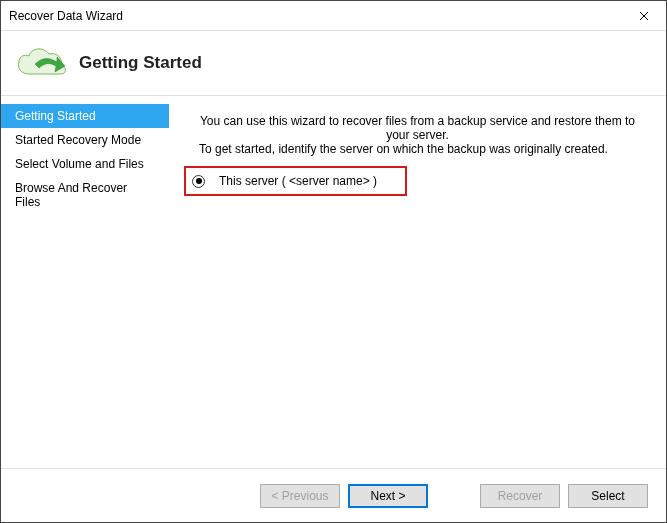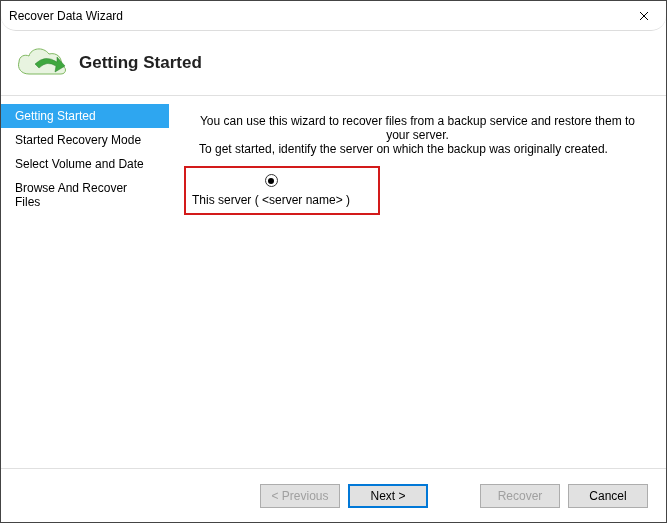--- a/index.html
+++ b/index.html
@@ -22,21 +22,20 @@
     flex-direction: column;
   }
   .titlebar {
     height: 30px;
     background: #fff;
     border-bottom: 1px solid #ddd;
     display: flex;
     align-items: center;
     padding: 0 0 0 8px;
     position: relative;
-    border-radius: 15px;
   }
   .titlebar-title {
     font-size: 12px;
     color: #000;
   }
   .titlebar-close {
     position: absolute;
     right: 0;
     top: 0;
     width: 45px;
@@ -97,24 +96,23 @@
     text-align: center;
   }
   .subhead {
     margin-bottom: 10px;
     color: #000;
     margin-left: 12px;
   }
   .radio-row {
     display: flex;
     align-items: center;
-    gap: 6px;
+    gap: 14px;
     padding: 4px 0 4px 2px;
     margin-bottom: 6px;
-    flex-direction: column;
   }
   .radio {
     width: 13px;
     height: 13px;
     border: 1px solid #333;
     border-radius: 50%;
     display: flex;
     align-items: center;
     justify-content: center;
     background: #fff;
@@ -188,21 +186,21 @@
   <div class="body">
 
     <div class="sidebar">
       <div class="sidebar-item active">
         <span>Getting Started</span>
       </div>
       <div class="sidebar-item">
         <span>Started Recovery Mode</span>
       </div>
       <div class="sidebar-item">
-        <span>Select Volume and Date</span>
+        <span>Select Volume and Files</span>
       </div>
       <div class="sidebar-item">
         <span>Browse And Recover Files</span>
       </div>
     </div>
 
     <div class="main">
       <div class="intro">You can use this wizard to recover files from a backup service and restore them to your server.</div>
       <div class="subhead">To get started, identify the server on which the backup was originally created.</div>
 
@@ -214,16 +212,16 @@
       </div>
 
     </div>
 
   </div>
 
   <div class="footer">
     <button class="btn" disabled="">&lt; Previous</button>
     <button class="btn primary">Next &gt;</button>
     <button class="btn" disabled="">Recover</button>
-    <button class="btn">Cancel</button>
+    <button class="btn">Select</button>
   </div>
 
 </div>
 
 </body></html>

